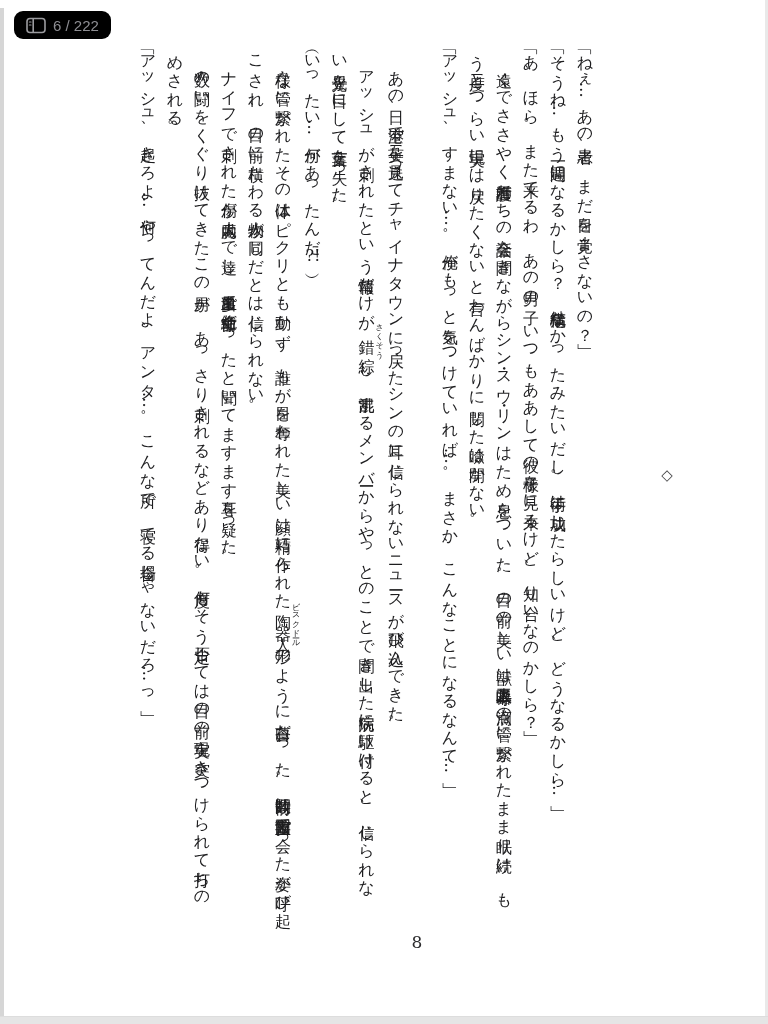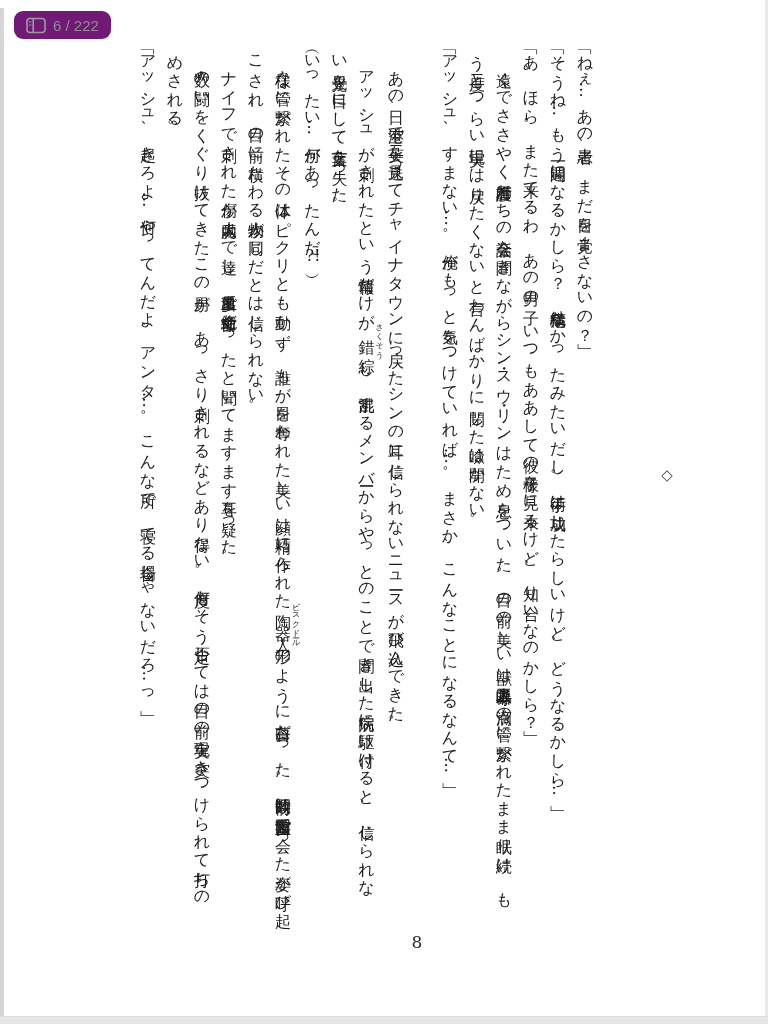--- a/index.html
+++ b/index.html
@@ -14,21 +14,21 @@
 
   
   .edge-left   { position: absolute; left: 0; top: 8px; bottom: 0; width: 4px; background: #d6d6d6; }
   .edge-right  { position: absolute; right: 0; top: 0; bottom: 0; width: 3px; background: #e9e9e9; }
   .edge-bottom { position: absolute; left: 0; right: 0; bottom: 0; height: 8px; background: #e5e5e5; border-top: 1px solid #dddddd; }
 
   
   .indicator-pill {
     position: absolute; left: 10px; top: 11px;
     height: 28px; padding: 0 12px;
-    background: #701a75; border-radius: 9px;
+    background: #000000; border-radius: 9px;
     display: flex; align-items: center; gap: 7px;
     color: #8e8e93;
     font-family: "Liberation Sans", sans-serif;
     font-size: 15px;
     cursor: pointer;
   }
   .indicator-pill svg { display: block; }
 
   
   .text-block {

